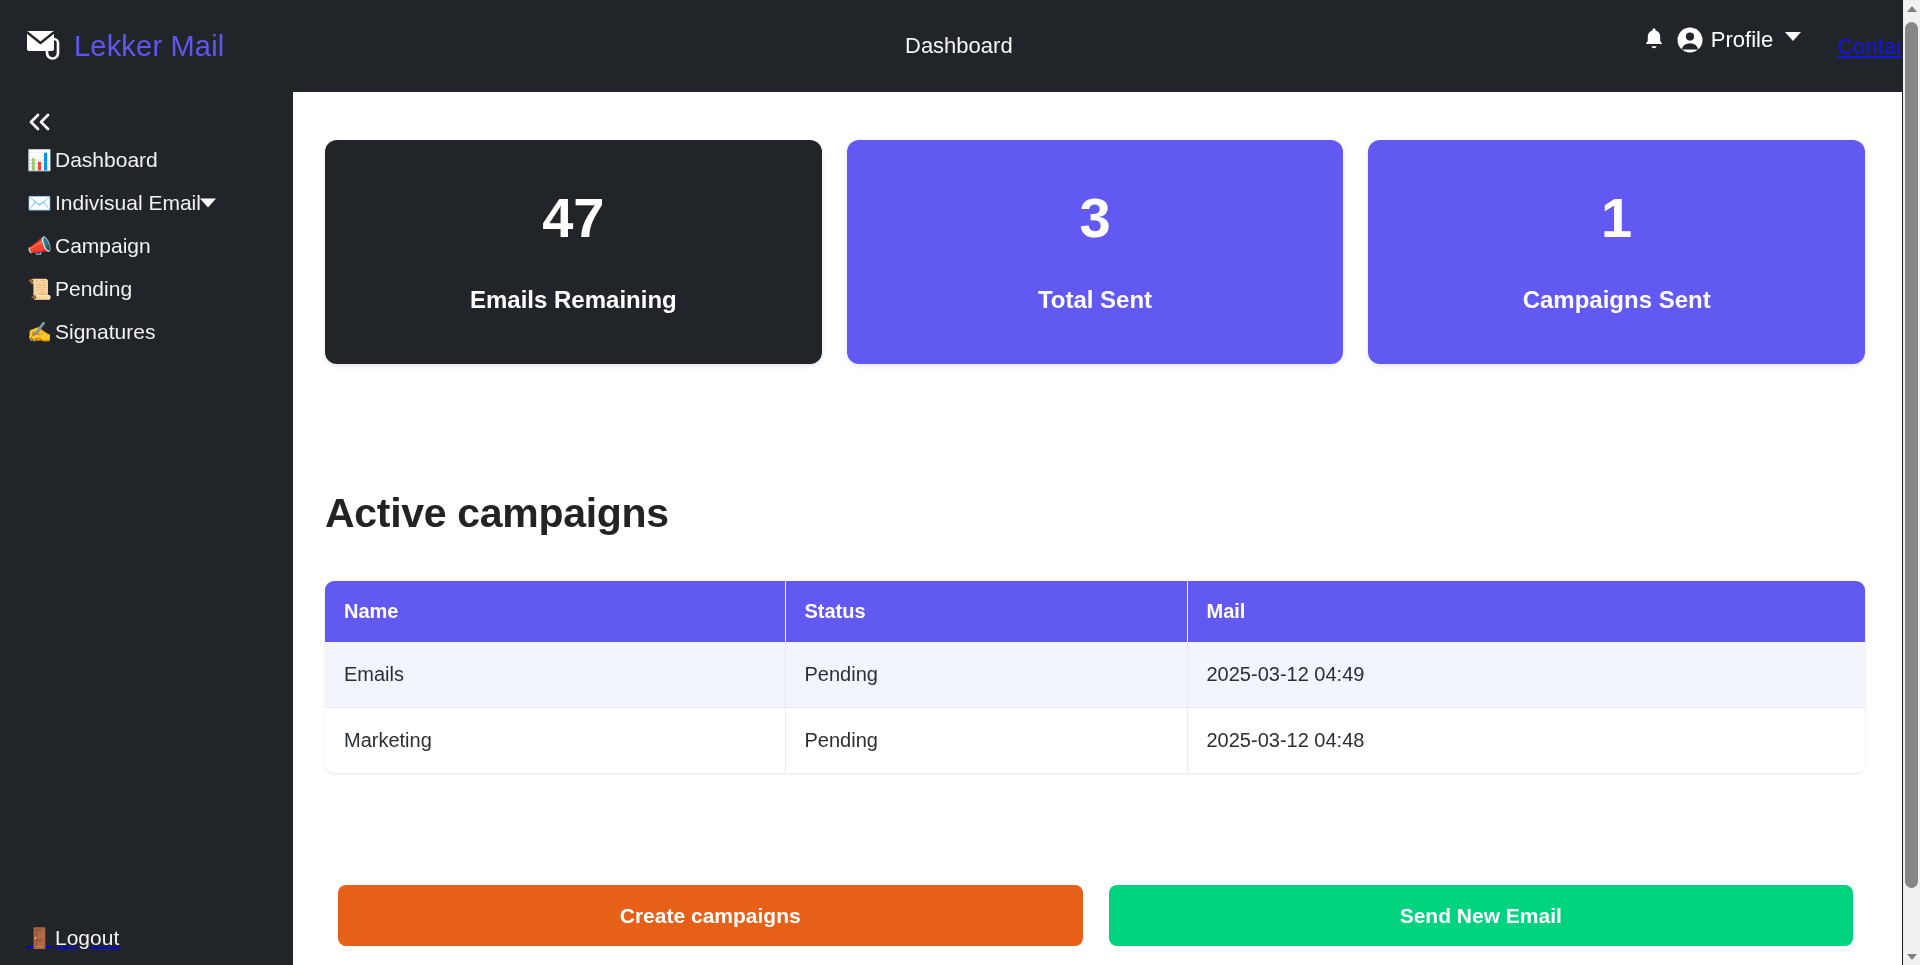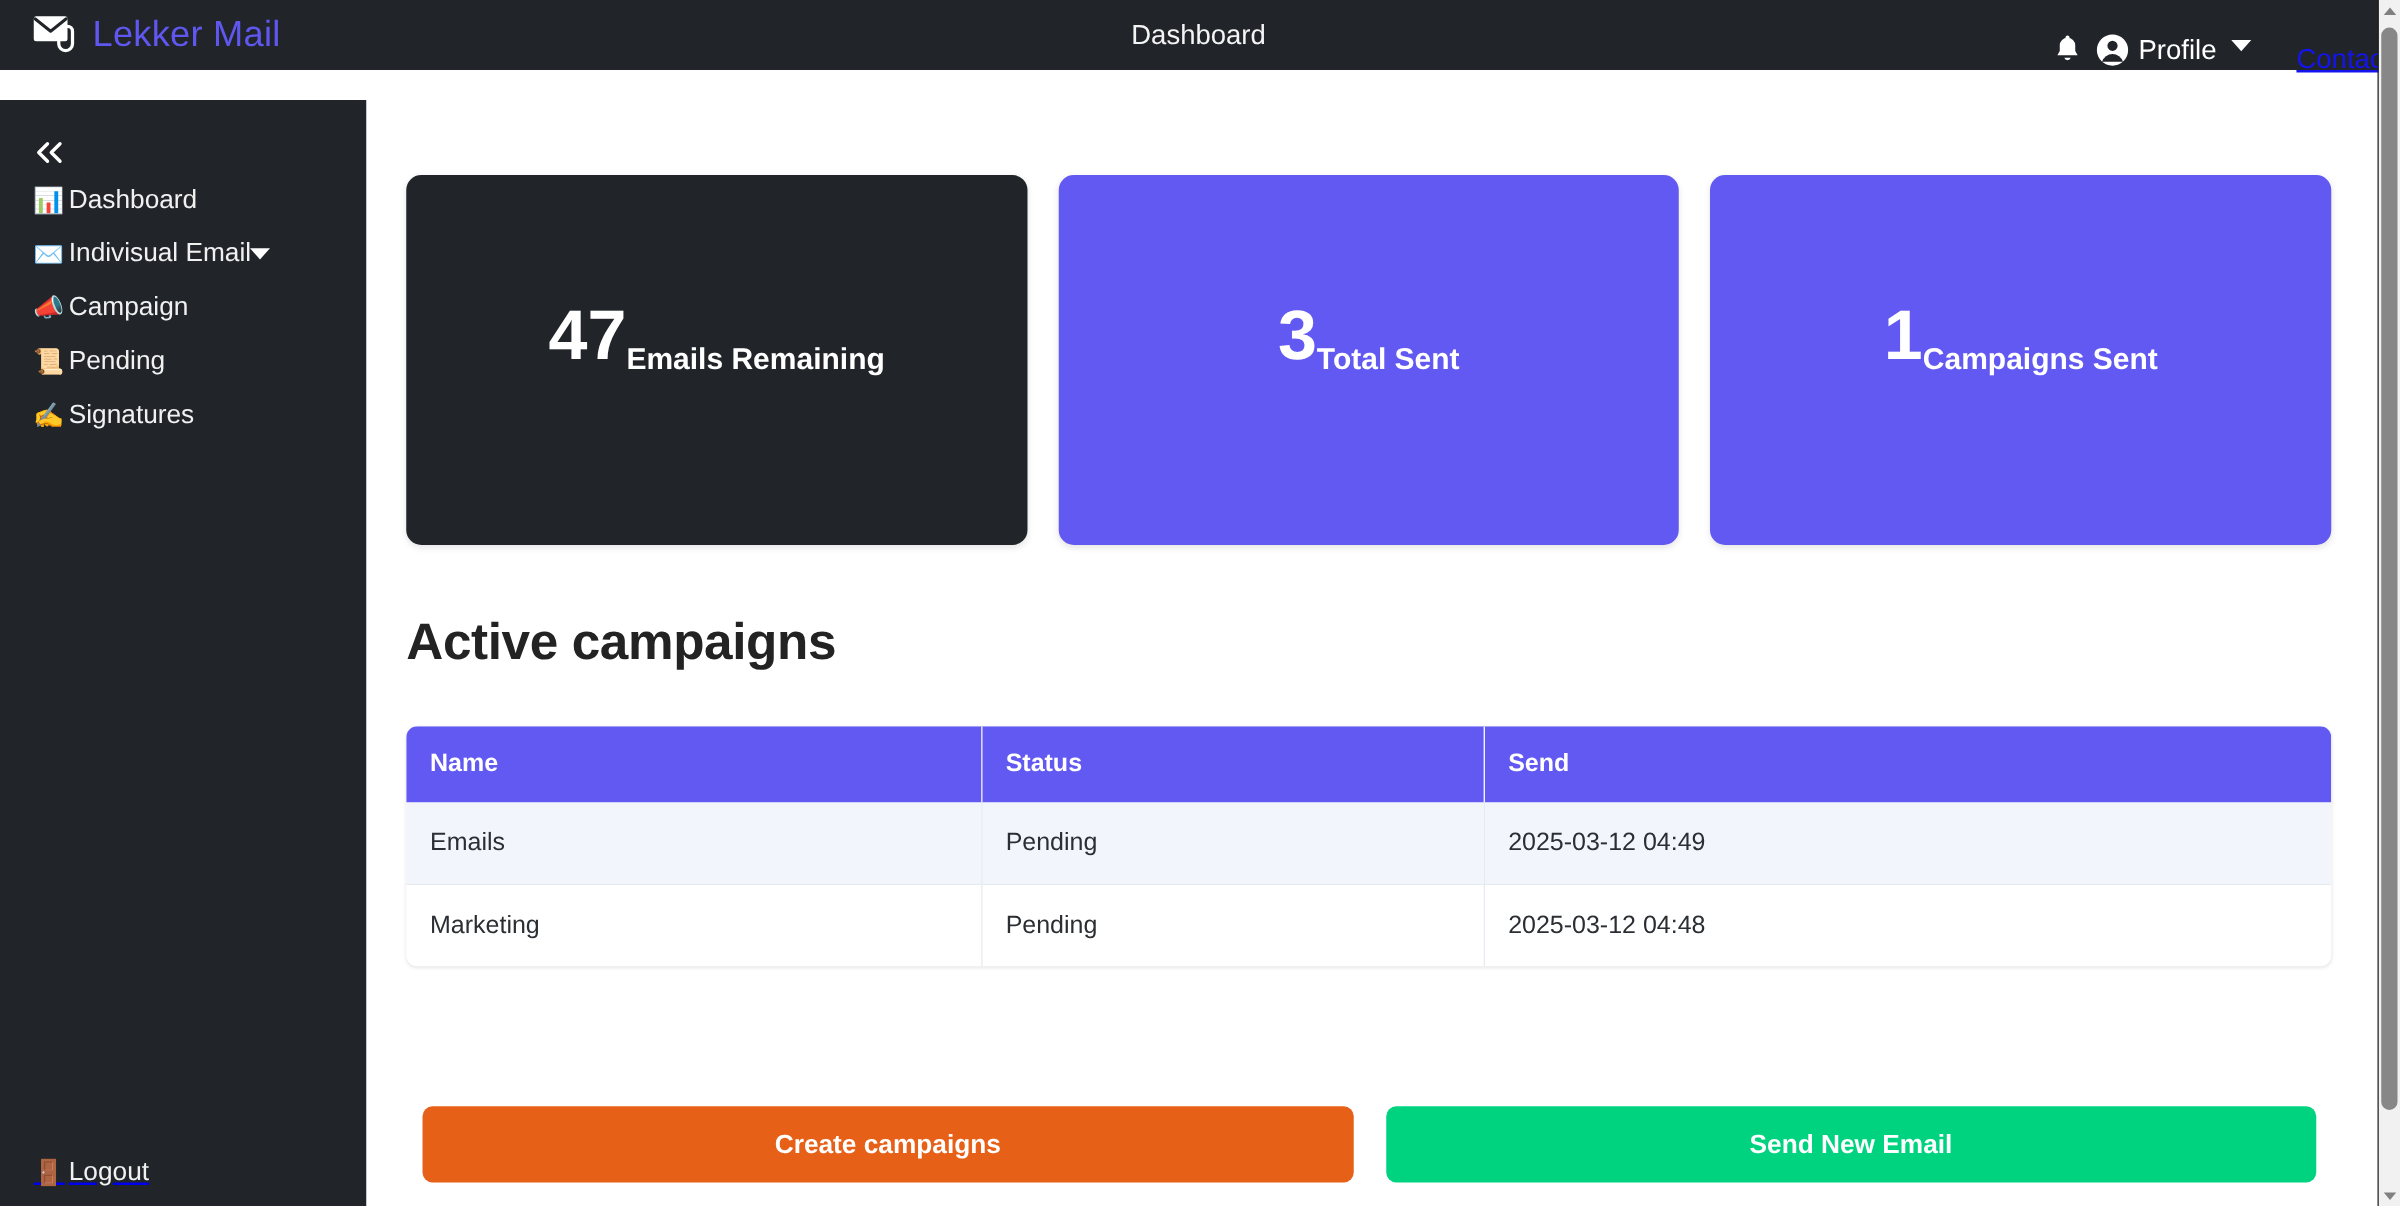--- a/index.html
+++ b/index.html
@@ -12,21 +12,21 @@
   #app {
     position: relative;
     width: 1920px; height: 965px;
     background: #ffffff;
     overflow: hidden;
   }
 
   
   .topbar {
     position: absolute; top: 0; left: 0;
-    width: 1920px; height: 56px;
+    width: 1920px; height: 92px;
     background: #212529;
     display: flex; align-items: center;
     z-index: 30;
   }
   .brand {
     position: absolute; left: 26px; top: 50%;
     transform: translateY(-50%);
     display: flex; align-items: center; gap: 10px;
     text-decoration: none;
   }
@@ -154,24 +154,24 @@
 
   .cards-row {
     position: absolute;
     top: 60px; left: 32px;
     width: 1540px;
     display: flex;
     gap: 25px;
   }
   .stat-card {
     flex: 1 1 0;
-    height: 296px;
+    height: 224px;
     border-radius: 12px;
     display: flex;
-    flex-direction: row;
+    flex-direction: column;
     align-items: center;
     justify-content: center;
     box-shadow: 0 2px 5px rgba(0,0,0,0.10);
   }
   .stat-card.dark { background: #212529; }
   .stat-card.purple { background: #6259f2; }
   .stat-value {
     color: #ffffff;
     font-size: 56px;
     font-weight: bold;
@@ -418,21 +418,21 @@
     </div>
 
     <h2 class="section-title">Active campaigns</h2>
 
     <div class="table-wrap">
       <table class="camp-table">
         <thead>
           <tr>
             <th class="col-name">Name</th>
             <th class="col-status">Status</th>
-            <th>Send</th>
+            <th>Mail</th>
           </tr>
         </thead>
         <tbody>
           <tr>
             <td>Emails</td>
             <td>Pending</td>
             <td>2025-03-12 04:49</td>
           </tr>
           <tr>
             <td>Marketing</td>

